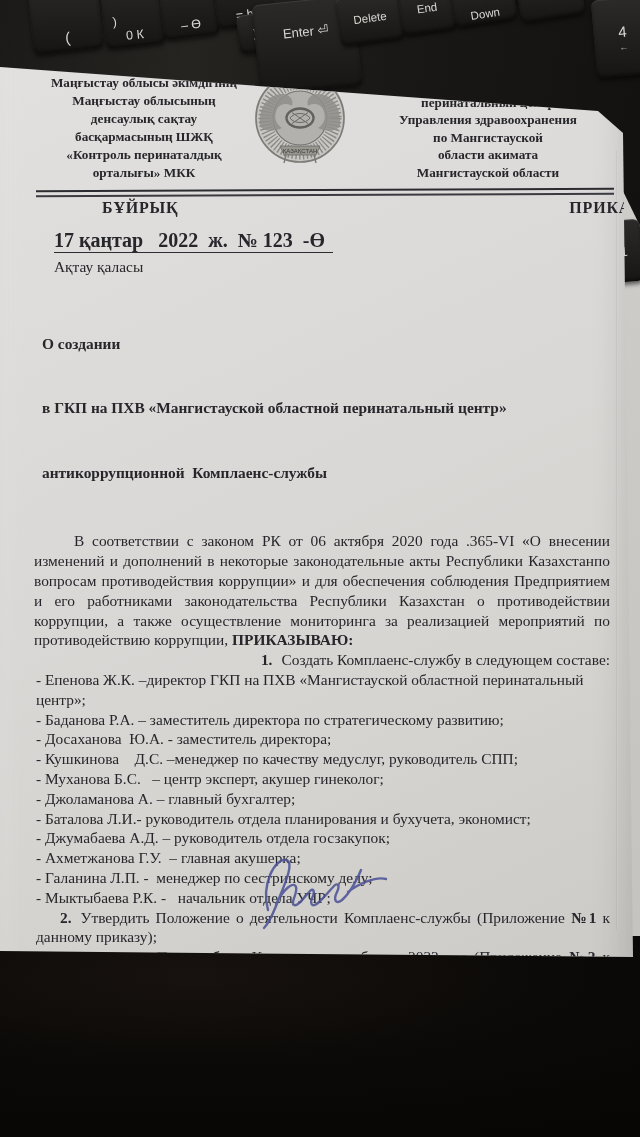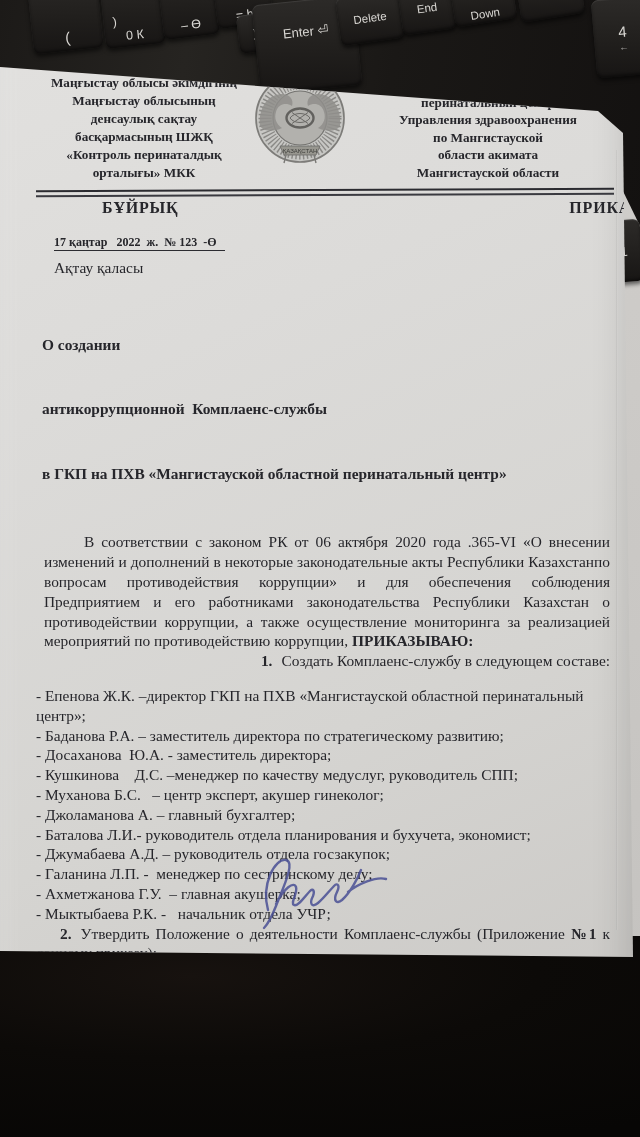--- a/index.html
+++ b/index.html
@@ -50,26 +50,26 @@
   .hdr-left{width:208px;font-weight:bold;font-size:13.2px;line-height:18px;text-align:center;}
   .emblem-box{width:104px;display:flex;justify-content:center;margin-top:-8px;}
   .hdr-right{flex:1;font-weight:bold;font-size:13.2px;line-height:17.5px;text-align:center;margin-top:2px;}
   .rules{margin:7px 26px 0 36px;transform:rotate(-0.25deg);}
   .rule-a{height:2px;background:#2b2b30;}
   .rule-b{margin-top:3px;height:1.5px;background:#3a3a40;}
   .titles{display:flex;margin-top:2px;font-weight:bold;font-size:16px;letter-spacing:.8px;}
   .title-kk{margin-left:102px;}
   .title-ru{margin-left:auto;}
   .dateline{margin:14px 0 0 54px;}
-  .dateline span{font-weight:bold;font-size:12px;border-bottom:1.8px solid #2c2c31;padding:0 8px 1px 0;white-space:pre-wrap;}
+  .dateline span{font-weight:bold;font-size:20px;border-bottom:1.8px solid #2c2c31;padding:0 8px 1px 0;white-space:pre-wrap;}
   .city{margin:5px 0 0 54px;font-family:Liberation Serif, serif;}
   .subject{margin:13px 30px 0 42px;font-weight:bold;line-height:21.5px;white-space:pre-wrap;}
-  .intro{margin:5px 30px 0 44px;text-align:justify;text-indent:40px;}
+  .intro{margin:5px 30px 0 34px;text-align:justify;text-indent:40px;}
   .item1{margin:0 30px 0 36px;text-indent:24px;text-align:right;}
-  .members{margin:15px 30px 0 36px;}
+  .members{margin:0 30px 0 36px;}
   .member{white-space:pre-wrap;}
   .oitem{margin:0 30px 0 36px;text-align:justify;text-indent:24px;}
   .num{font-weight:bold;padding-right:9px;}
   p{margin:0;}
   .sig{display:flex;align-items:center;margin-top:18px;font-weight:bold;font-size:16px;}
   .sig-pos{margin-left:78px;}
   .sig-name{margin-left:auto;margin-right:70px;}
   .sig-svg{position:absolute;left:230px;top:848px;}
 
   .emblem-svg .ray-ring{stroke:#8a8986;stroke-dasharray:1.3 2.1;}
@@ -172,39 +172,39 @@
         <span class="title-ru">ПРИКАЗ</span>
       </div>
 
       <div class="dateline">
         <span>17 қаңтар   2022  ж.  № 123  -Ө</span>
       </div>
       <div class="city">Ақтау қаласы</div>
 
       <div class="subject">
         <div>О создании</div>
+        <div>в ГКП на ПХВ «Мангистауской областной перинатальный центр»</div>
         <div>антикоррупционной  Комплаенс-службы</div>
-        <div>в ГКП на ПХВ «Мангистауской областной перинатальный центр»</div>
       </div>
 
       <p class="intro"><span>В соответствии с законом РК от 06 актября 2020 года .365-VI «О внесении изменений и дополнений в некоторые законодательные акты Республики Казахстанпо вопросам противодействия коррупции» и для обеспечения соблюдения Предприятием и его работниками законодательства Республики Казахстан о противодействии коррупции, а также осуществление мониторинга за реализацией мероприятий по противодействию коррупции, </span><b>ПРИКАЗЫВАЮ:</b></p>
 
       <p class="item1"><b class="num">1.</b><span>Создать Комплаенс-службу в следующем составе:</span></p>
 
       <div class="members">
         <div class="member">- Епенова Ж.К. –директор ГКП на ПХВ «Мангистауской областной перинатальный центр»;</div>
         <div class="member">- Баданова Р.А. – заместитель директора по стратегическому развитию;</div>
         <div class="member">- Досаханова  Ю.А. - заместитель директора;</div>
         <div class="member">- Кушкинова    Д.С. –менеджер по качеству медуслуг, руководитель СПП;</div>
         <div class="member">- Муханова Б.С.   – центр эксперт, акушер гинеколог;</div>
         <div class="member">- Джоламанова А. – главный бухгалтер;</div>
         <div class="member">- Баталова Л.И.- руководитель отдела планирования и бухучета, экономист;</div>
         <div class="member">- Джумабаева А.Д. – руководитель отдела госзакупок;</div>
+        <div class="member">- Ахметжанова Г.У.  – главная акушерка;</div>
         <div class="member">- Галанина Л.П. -  менеджер по сестринскому делу;</div>
-        <div class="member">- Ахметжанова Г.У.  – главная акушерка;</div>
         <div class="member">- Мыктыбаева Р.К. -   начальник отдела УЧР;</div>
       </div>
 
       <p class="oitem"><b class="num">2.</b><span>Утвердить Положение о деятельности Комплаенс-службы (Приложение </span><b>№1</b><span> к данному приказу);</span></p>
       <p class="oitem"><b class="num">3.</b><span>Утвердить План работы Комплаенс-службы на 2022 год (Приложение </span><b>№2</b><span>  к данному приказу);</span></p>
       <p class="oitem"><b class="num">4.</b><span>Работу Комплаенс- службы осуществлять в соответствии с нормативными актами Республики Казахстан о противодействии коррупции;</span><b></b><span></span></p>
       <p class="oitem"><b class="num">5.</b><span>Контроль за исполнением данного приказа оставляю за собой.</span><b></b><span></span></p>
 
       <div class="sig">
         <span class="sig-pos">Директор</span>

